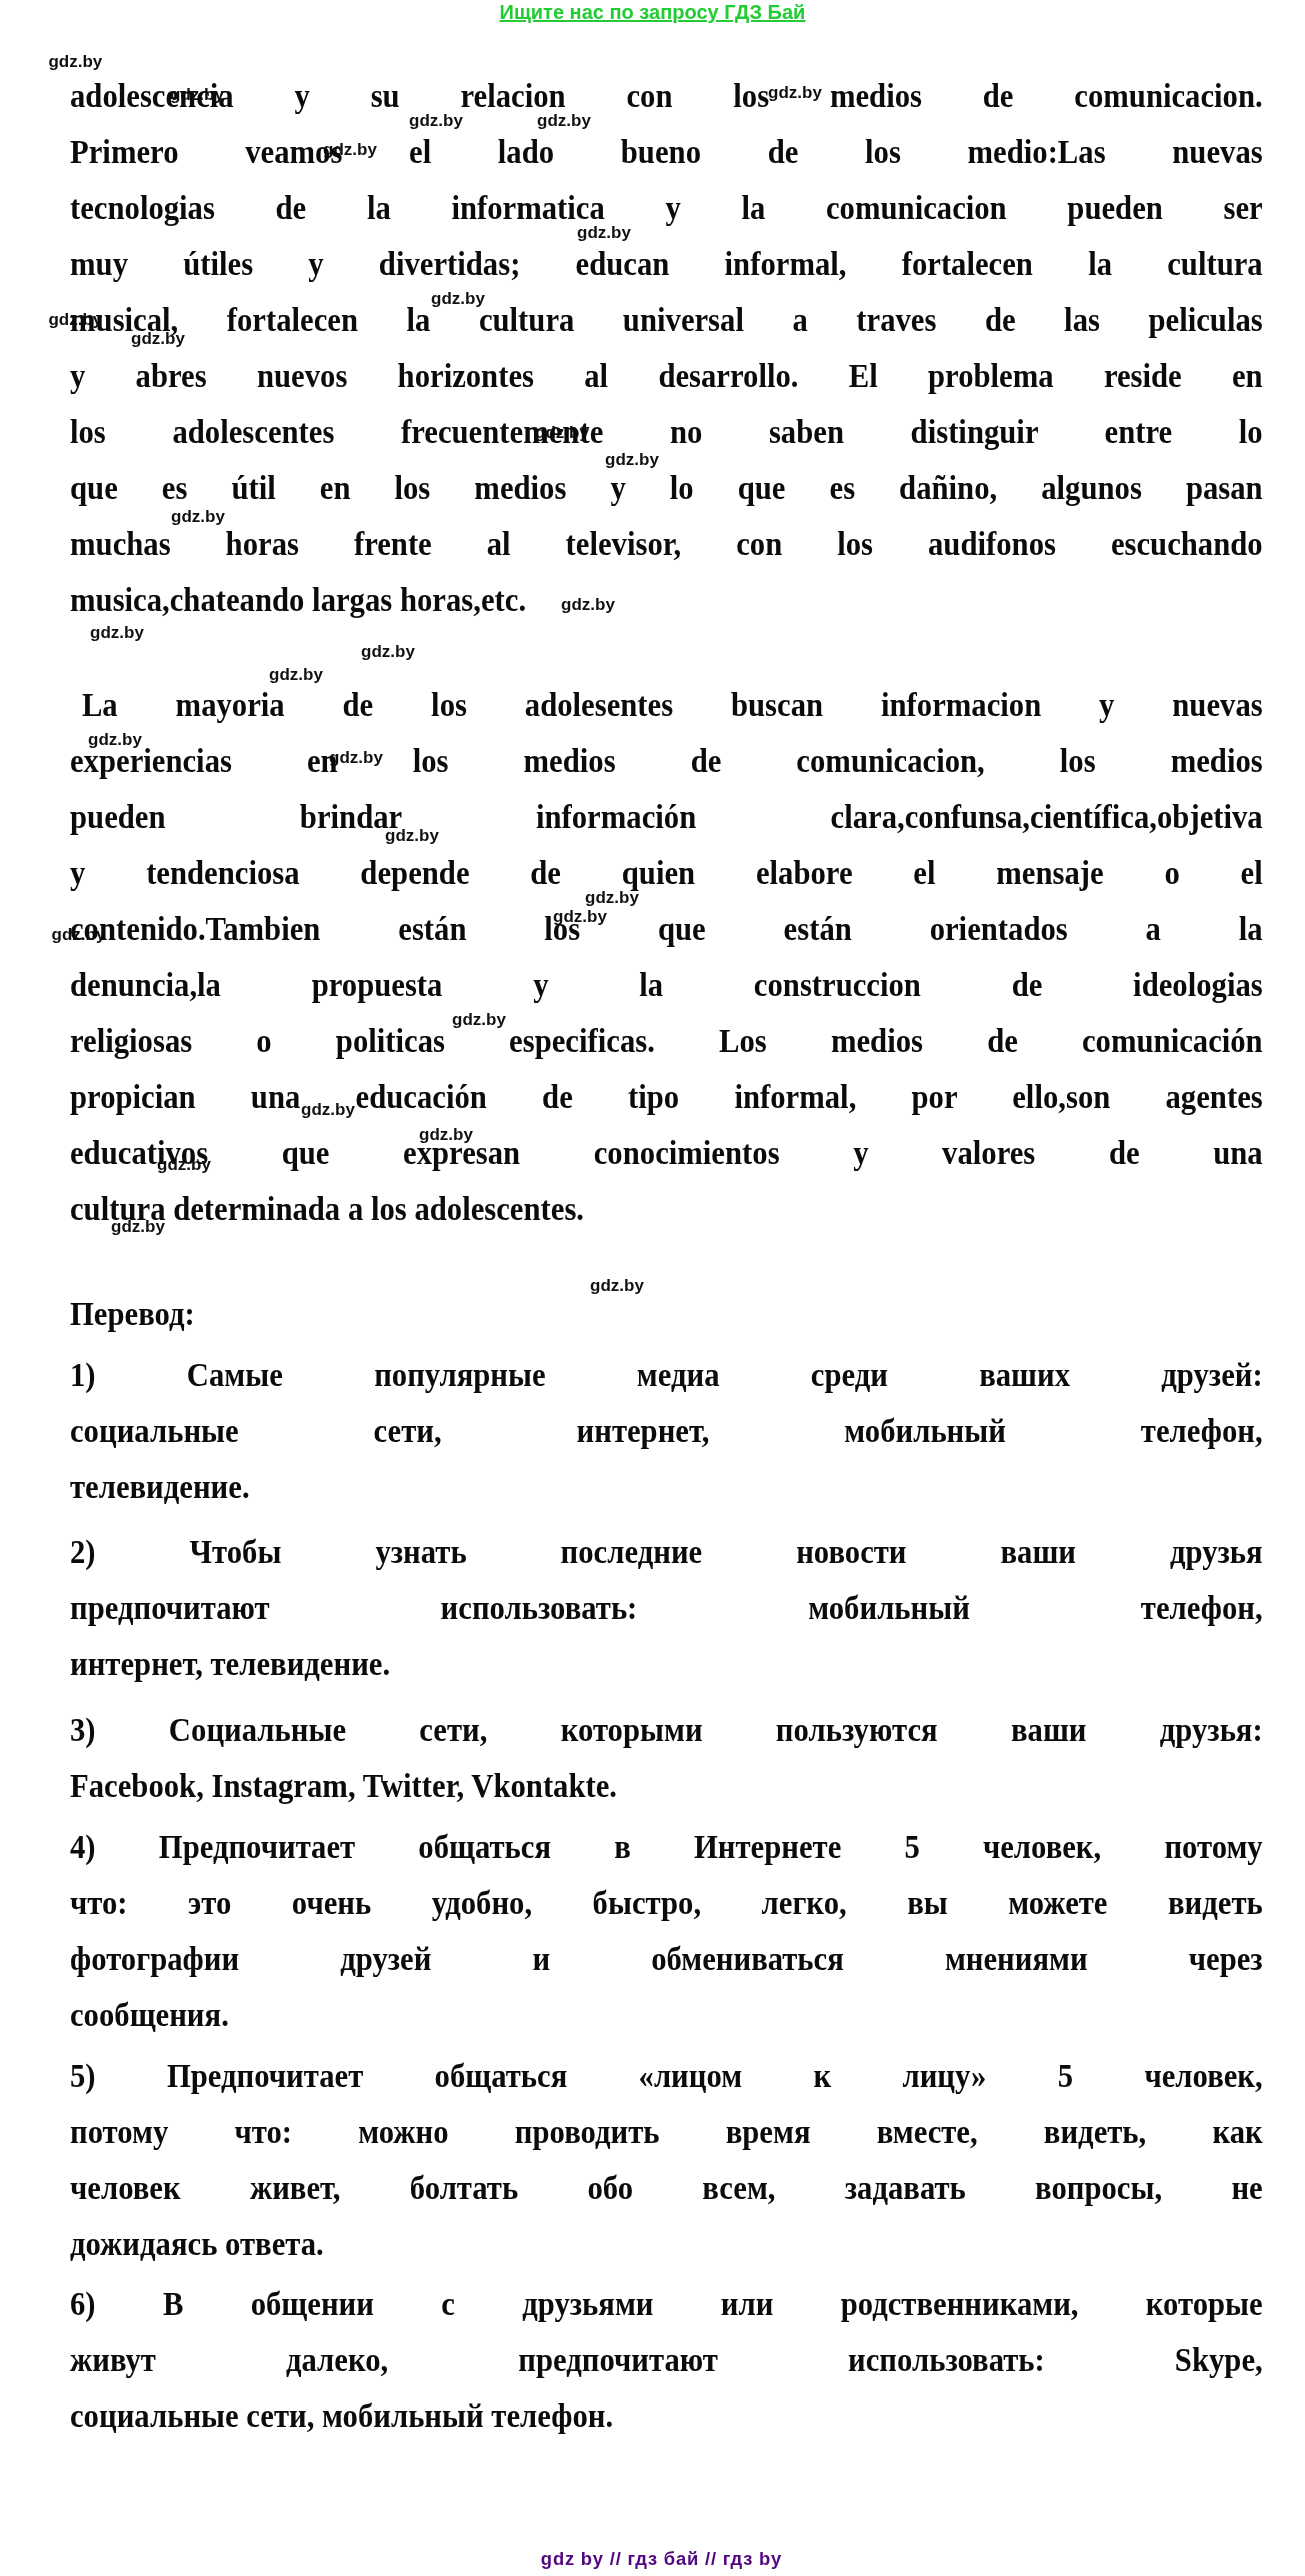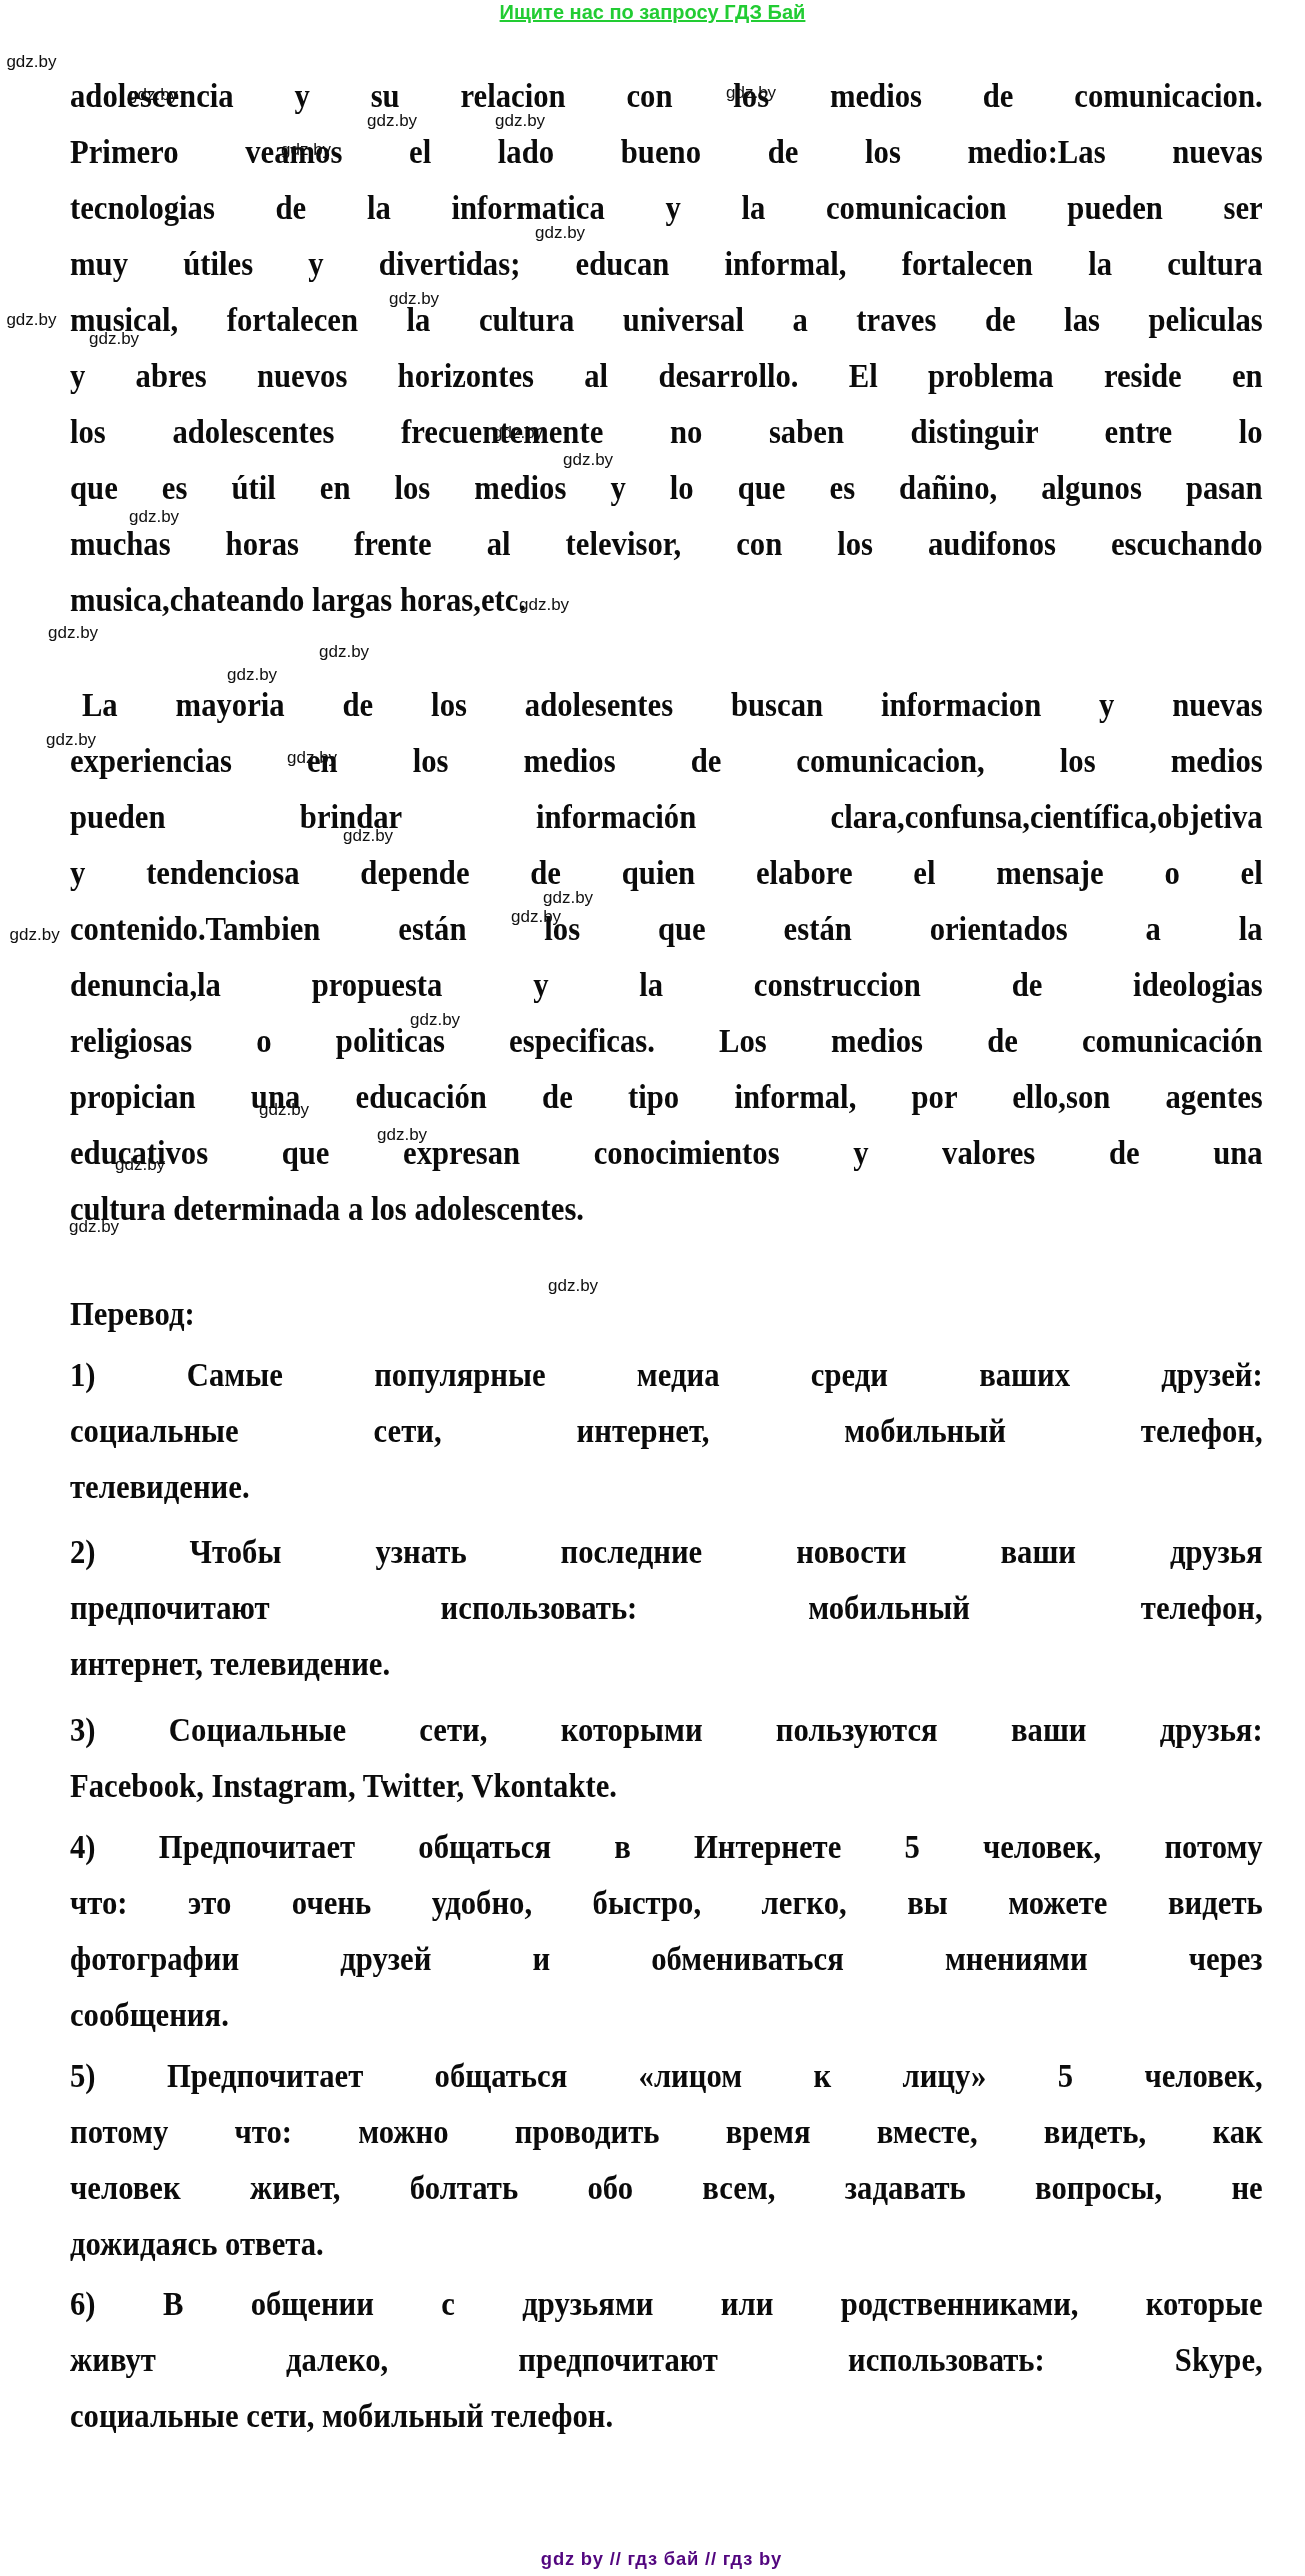--- a/index.html
+++ b/index.html
@@ -70,21 +70,22 @@
   }
 
   
   .wm {
     position: absolute;
     color: #111111;
     font-family: "Liberation Sans", "DejaVu Sans", sans-serif;
     font-size: 17px;
     line-height: 17px;
     white-space: nowrap;
-    font-weight: 400;
+    font-weight: 700;
+    margin-left: 42px;
   }
 
   
   #site-footer {
     position: absolute;
     left: 0;
     bottom: 6.4px;
     width: 1305px;
     text-align: center;
     color: #52067f;

